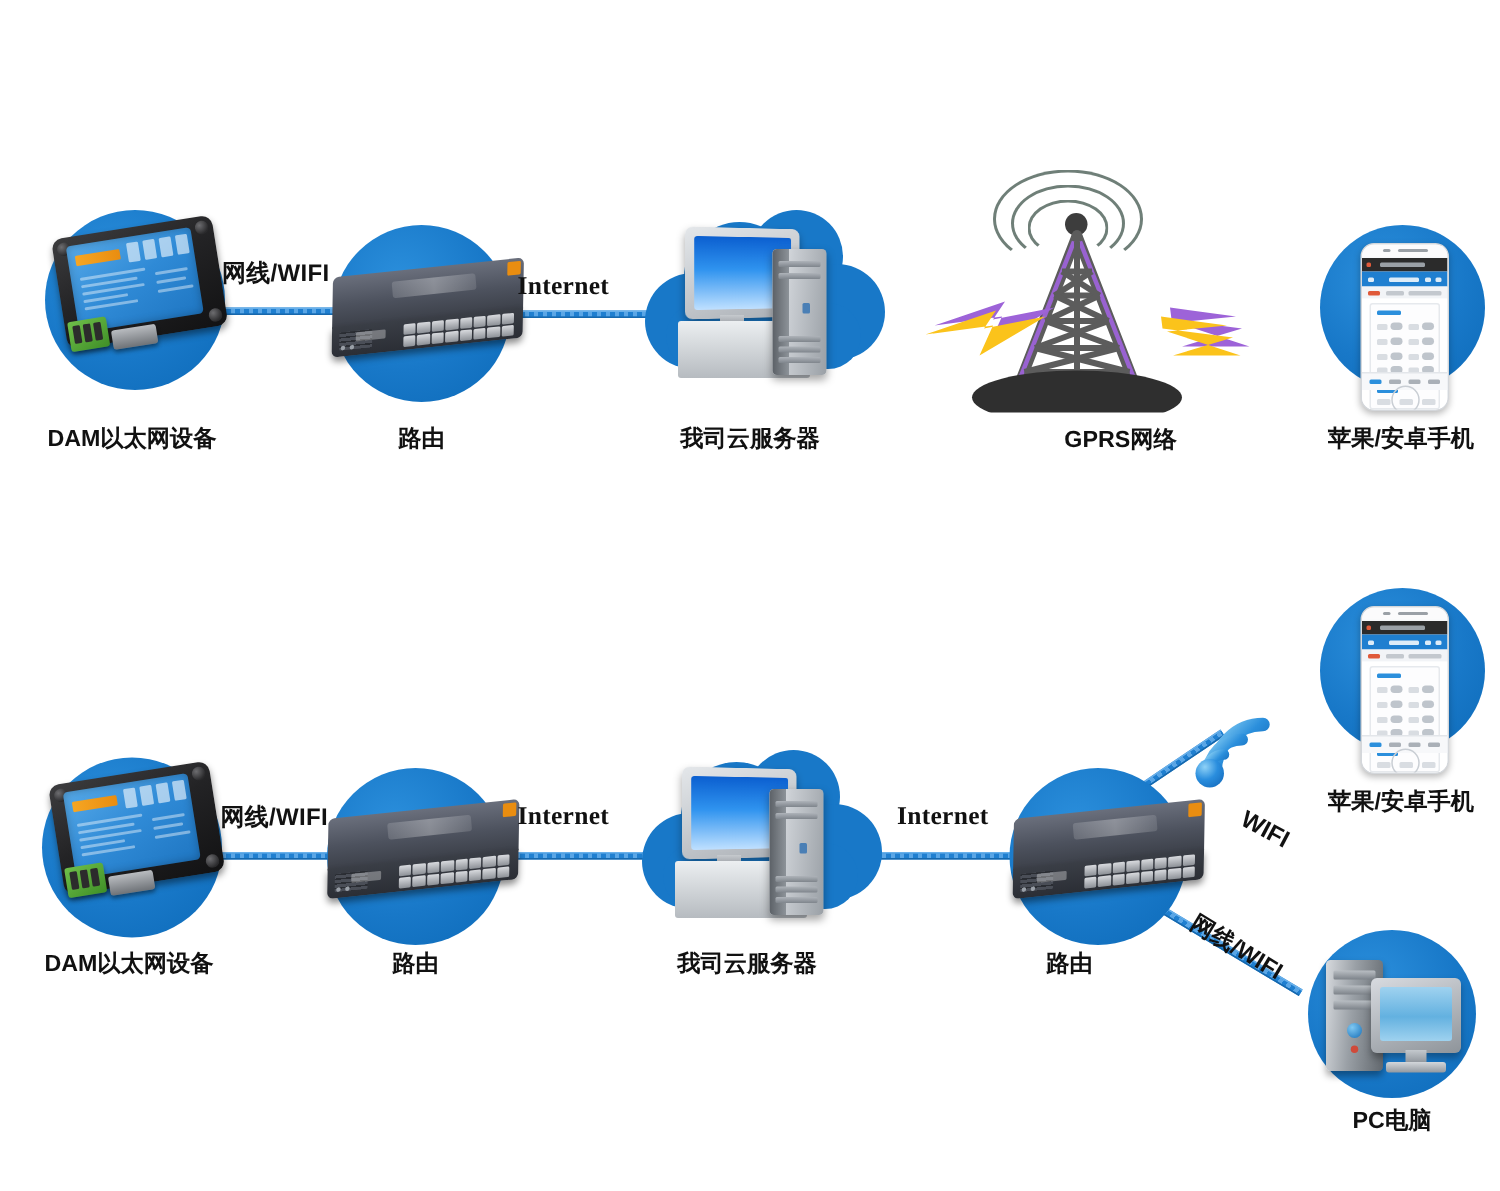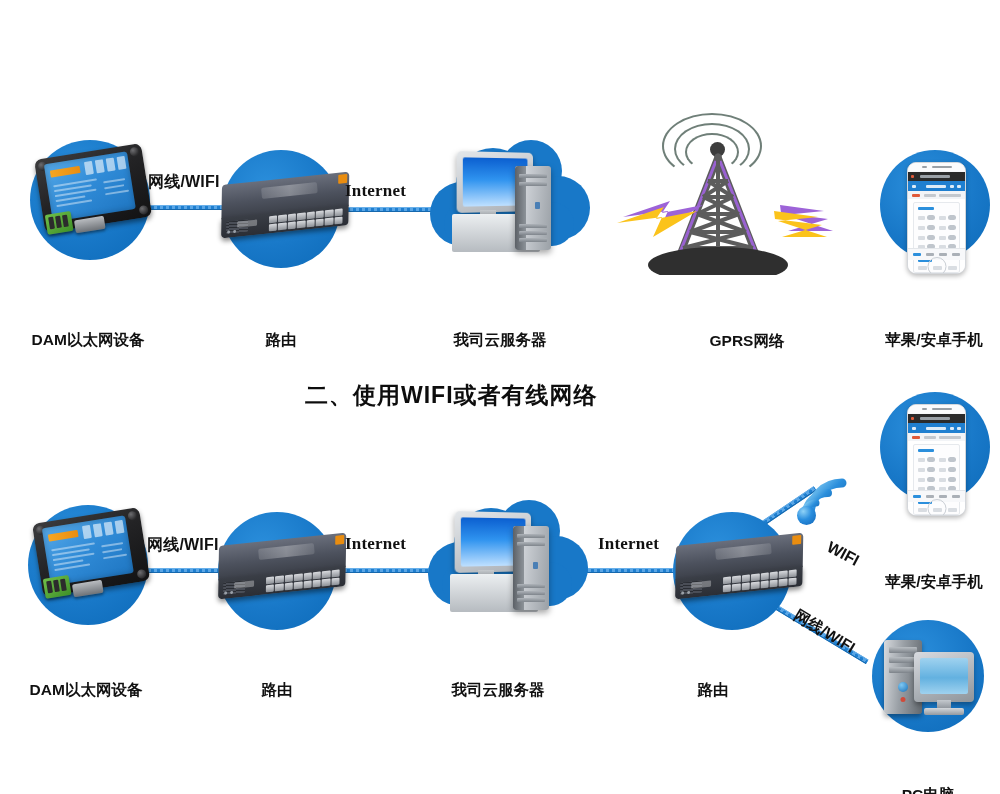--- a/index.html
+++ b/index.html
@@ -13,21 +13,21 @@
   
   .section-title{
     position:absolute;
     font-size:23px;font-weight:700;letter-spacing:1px;
     color:#0d0d0d;white-space:nowrap;
   }
 
   
   .node-label{
     position:absolute;font-size:15.5px;font-weight:700;color:#111;
-    white-space:nowrap;text-align:center;transform:translateX(-50%);margin-top:48px;
+    white-space:nowrap;text-align:center;transform:translateX(-50%);
   }
 
   
   .link-label{
     position:absolute;font-size:16px;font-weight:700;color:#111;
     white-space:nowrap;letter-spacing:.2px;
   }
   .link-label.serif{font-family:"Liberation Serif","DejaVu Serif",serif;font-size:17px;}
 
   
@@ -392,21 +392,20 @@
         <i style="left:5px;top:4px;width:8px;background:#2b8fdc;"></i>
         <i style="left:18px;top:4px;width:8px;"></i>
         <i style="left:31px;top:4px;width:8px;"></i>
         <i style="left:44px;top:4px;width:8px;"></i>
       </div>
       <div class="ph-home" style="bottom:-3px;"></div>
     </div>
   </div>
   <div class="node-label" style="left:934px;top:282px;">苹果/安卓手机</div>
 
-  <div class="section-title" style="left:305px;top:380px;">二、使用WIFI或者有线网络</div>
 
   <div class="wire" style="left:130px;top:568px;width:110px;"></div>
   <div class="wire" style="left:320px;top:568px;width:125px;"></div>
   <div class="wire" style="left:570px;top:568px;width:125px;"></div>
   <div class="wire-d" style="left:757px;top:525px;width:70px;transform:rotate(-34deg);"></div>
   <div class="wire-d" style="left:760px;top:595px;width:125px;transform:rotate(31deg);"></div>
 
   <div class="disc" style="left:28px;top:505px;width:120px;height:120px;"></div>
   <div class="dam-wrap" style="left:32px;top:524px;">
     <div class="dam-case">

